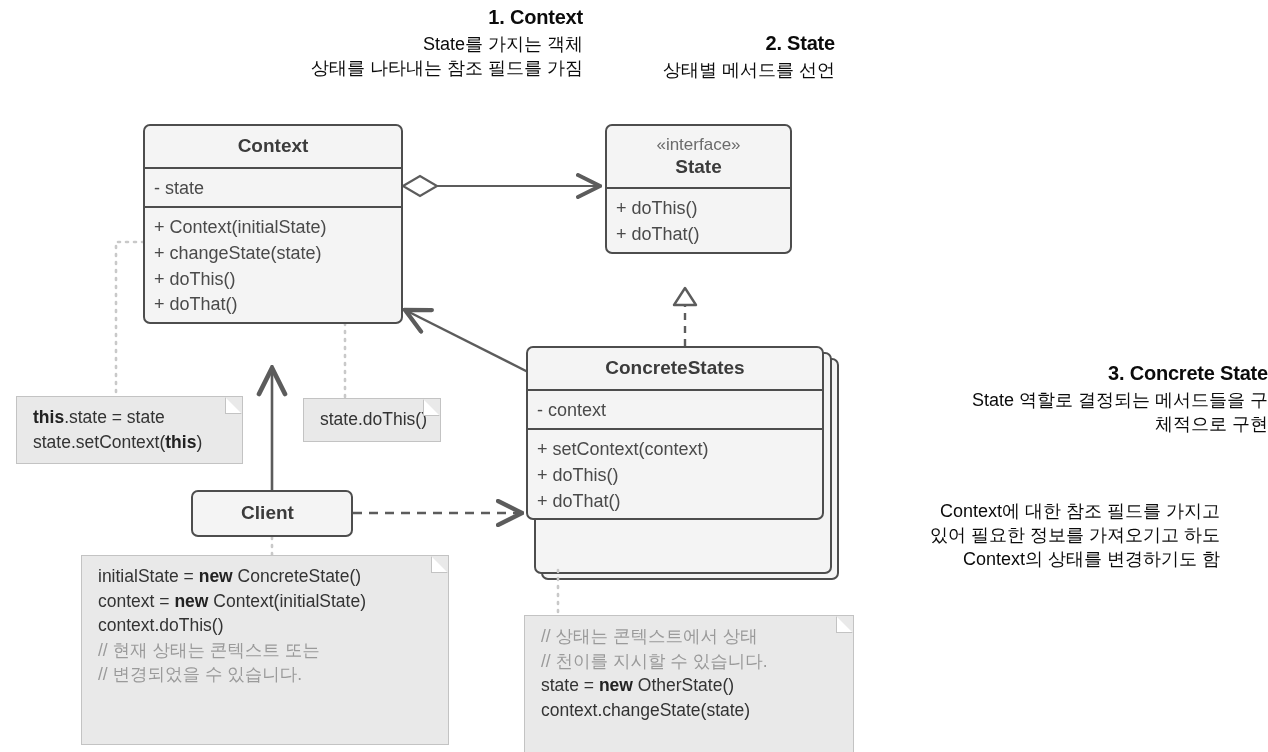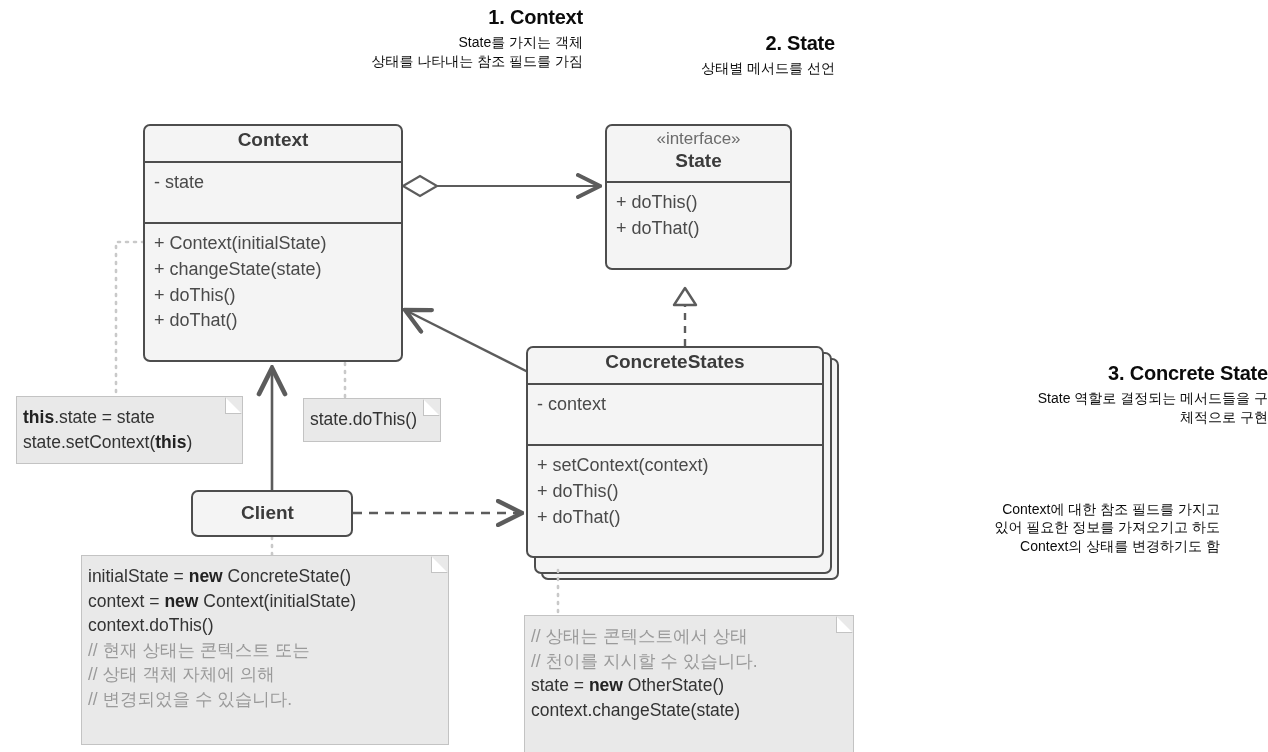--- a/index.html
+++ b/index.html
@@ -15,44 +15,44 @@
     color: #222;
   }
   #canvas { position: absolute; inset: 0; }
 
   
   .caption { position: absolute; text-align: right; line-height: 1.32; }
   .caption .ttl {
     font-weight: bold; font-size: 20px; color: #0b0b0b;
     letter-spacing: -0.2px; display: block; margin-bottom: 3px;
   }
-  .caption .sub { display: block; font-size: 14px; color: #0b0b0b; }
+  .caption .sub { display: block; font-size: 18px; color: #0b0b0b; }
 
   #cap-context { left: 93px; top: 4px; width: 490px; }
   #cap-state   { left: 545px; top: 30px; width: 290px; }
   #cap-concrete{ left: 868px; top: 360px; width: 400px; }
   #cap-concrete2{ left: 820px; top: 500px; width: 400px; text-align:right; }
 
   
   .umlbox {
     position: absolute;
     background: #f4f4f4;
     border: 2.5px solid #4d4d4d;
     border-radius: 7px;
     overflow: hidden;
     z-index: 5;
   }
   .umlbox .sec {
     border-bottom: 2.5px solid #4d4d4d;
-    padding: 7px 9px 26px 9px;
+    padding: 7px 9px 4px 9px;
   }
   .umlbox .sec:last-child { border-bottom: none; }
   .umlbox .hdr {
     text-align: center; font-weight: bold; font-size: 19px;
-    color: #3b3b3b; padding: 3px 9px 10px 9px;
+    color: #3b3b3b; padding: 9px 9px 10px 9px;
   }
   .umlbox .hdr .stereo {
     display: block; font-weight: normal; font-size: 17px;
     color: #6b6b6b; line-height: 1.15; margin-bottom: 1px;
   }
   .umlbox .hdr .nm { display: block; line-height: 1.15; }
   .umlbox .row {
     font-size: 18px; color: #4a4a4a; line-height: 1.44;
     white-space: nowrap;
   }
@@ -64,21 +64,21 @@
     border: 2.5px solid #4d4d4d;
     border-radius: 7px;
     z-index: 3;
   }
 
   
   .note {
     position: absolute;
     background: #e9e9e9;
     border: 1.5px solid #c3c3c3;
-    padding: 8px 11px 9px 6px;
+    padding: 8px 11px 9px 16px;
     font-size: 17.5px;
     line-height: 1.40;
     color: #333;
     z-index: 6;
     white-space: nowrap;
   }
   .note .fold {
     position: absolute; top: 0; right: 0;
     width: 17px; height: 17px;
     background: #ffffff;
@@ -239,21 +239,20 @@
       </div>
   </div>
 
   <div class="note" id="note-client" style="left:81px; top:555px; width:368px; height:190px;">
     <span class="fold"></span>
     <div>
         <div><span>initialState = </span><span style="font-weight: bold; color: rgb(34, 34, 34);">new</span><span> ConcreteState()</span></div>
         <div><span>context = </span><span style="font-weight: bold; color: rgb(34, 34, 34);">new</span><span> Context(initialState)</span></div>
         <div><span>context.doThis()</span></div>
         <div><span class="cmt">// 현재 상태는 콘텍스트 또는</span></div>
-        <div><span class="cmt">// 상태 객체 자체에 의해</span></div>
         <div><span class="cmt">// 변경되었을 수 있습니다.</span></div>
       </div>
   </div>
 
   <div class="note" id="note-concrete" style="left:524px; top:615px; width:330px; height:151px;">
     <span class="fold"></span>
     <div>
         <div><span class="cmt">// 상태는 콘텍스트에서 상태</span></div>
         <div><span class="cmt">// 천이를 지시할 수 있습니다.</span></div>
         <div><span>state = </span><span style="font-weight: bold; color: rgb(34, 34, 34);">new</span><span> OtherState()</span></div>

